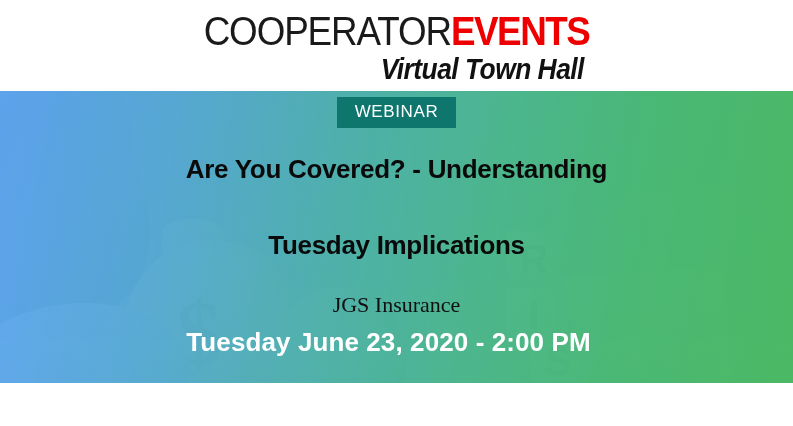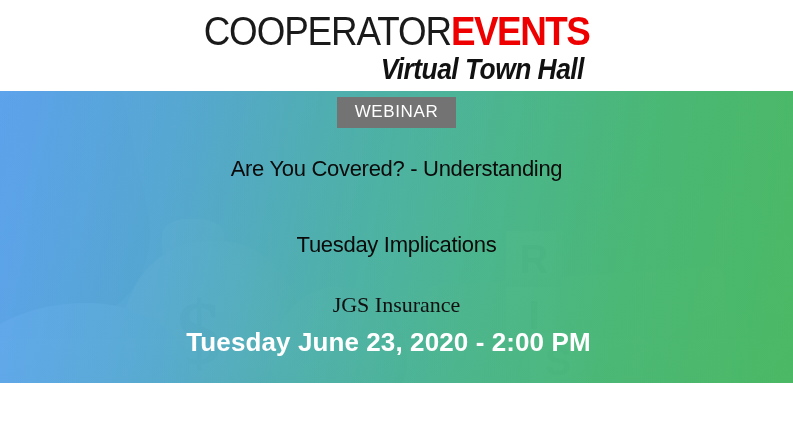--- a/index.html
+++ b/index.html
@@ -200,35 +200,35 @@
   }
 
   
   .banner-content {
     position: absolute;
     inset: 0;
     text-align: center;
   }
   .webinar-badge {
     display: inline-block;
-    background: #737373;
+    background: #0f766e;
     color: #ffffff;
     font-size: 17px;
     font-weight: 400;
     letter-spacing: 0.6px;
     padding: 7px 18px 8px 18px;
     margin-top: 6px;
     line-height: 16px;
   }
   .title {
     margin: 22px 0 8px 0;
     padding: 0 55px;
     color: #0a0a0a;
-    font-size: 22px;
-    font-weight: 400;
+    font-size: 26px;
+    font-weight: 700;
     line-height: 38px;
     letter-spacing: -0.3px;
   }
   .presenter {
     margin: 28px 0 0 0;
     color: #101010;
     font-size: 22px;
     font-weight: 400;
     line-height: 26px;
     font-family: Liberation Serif, serif;

